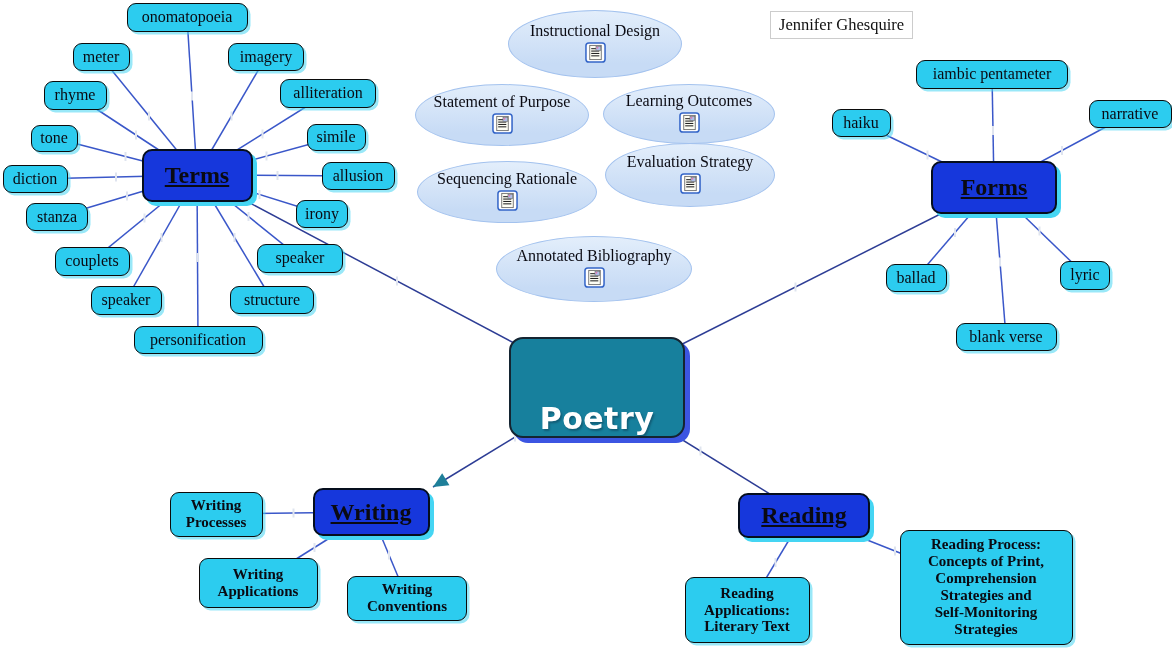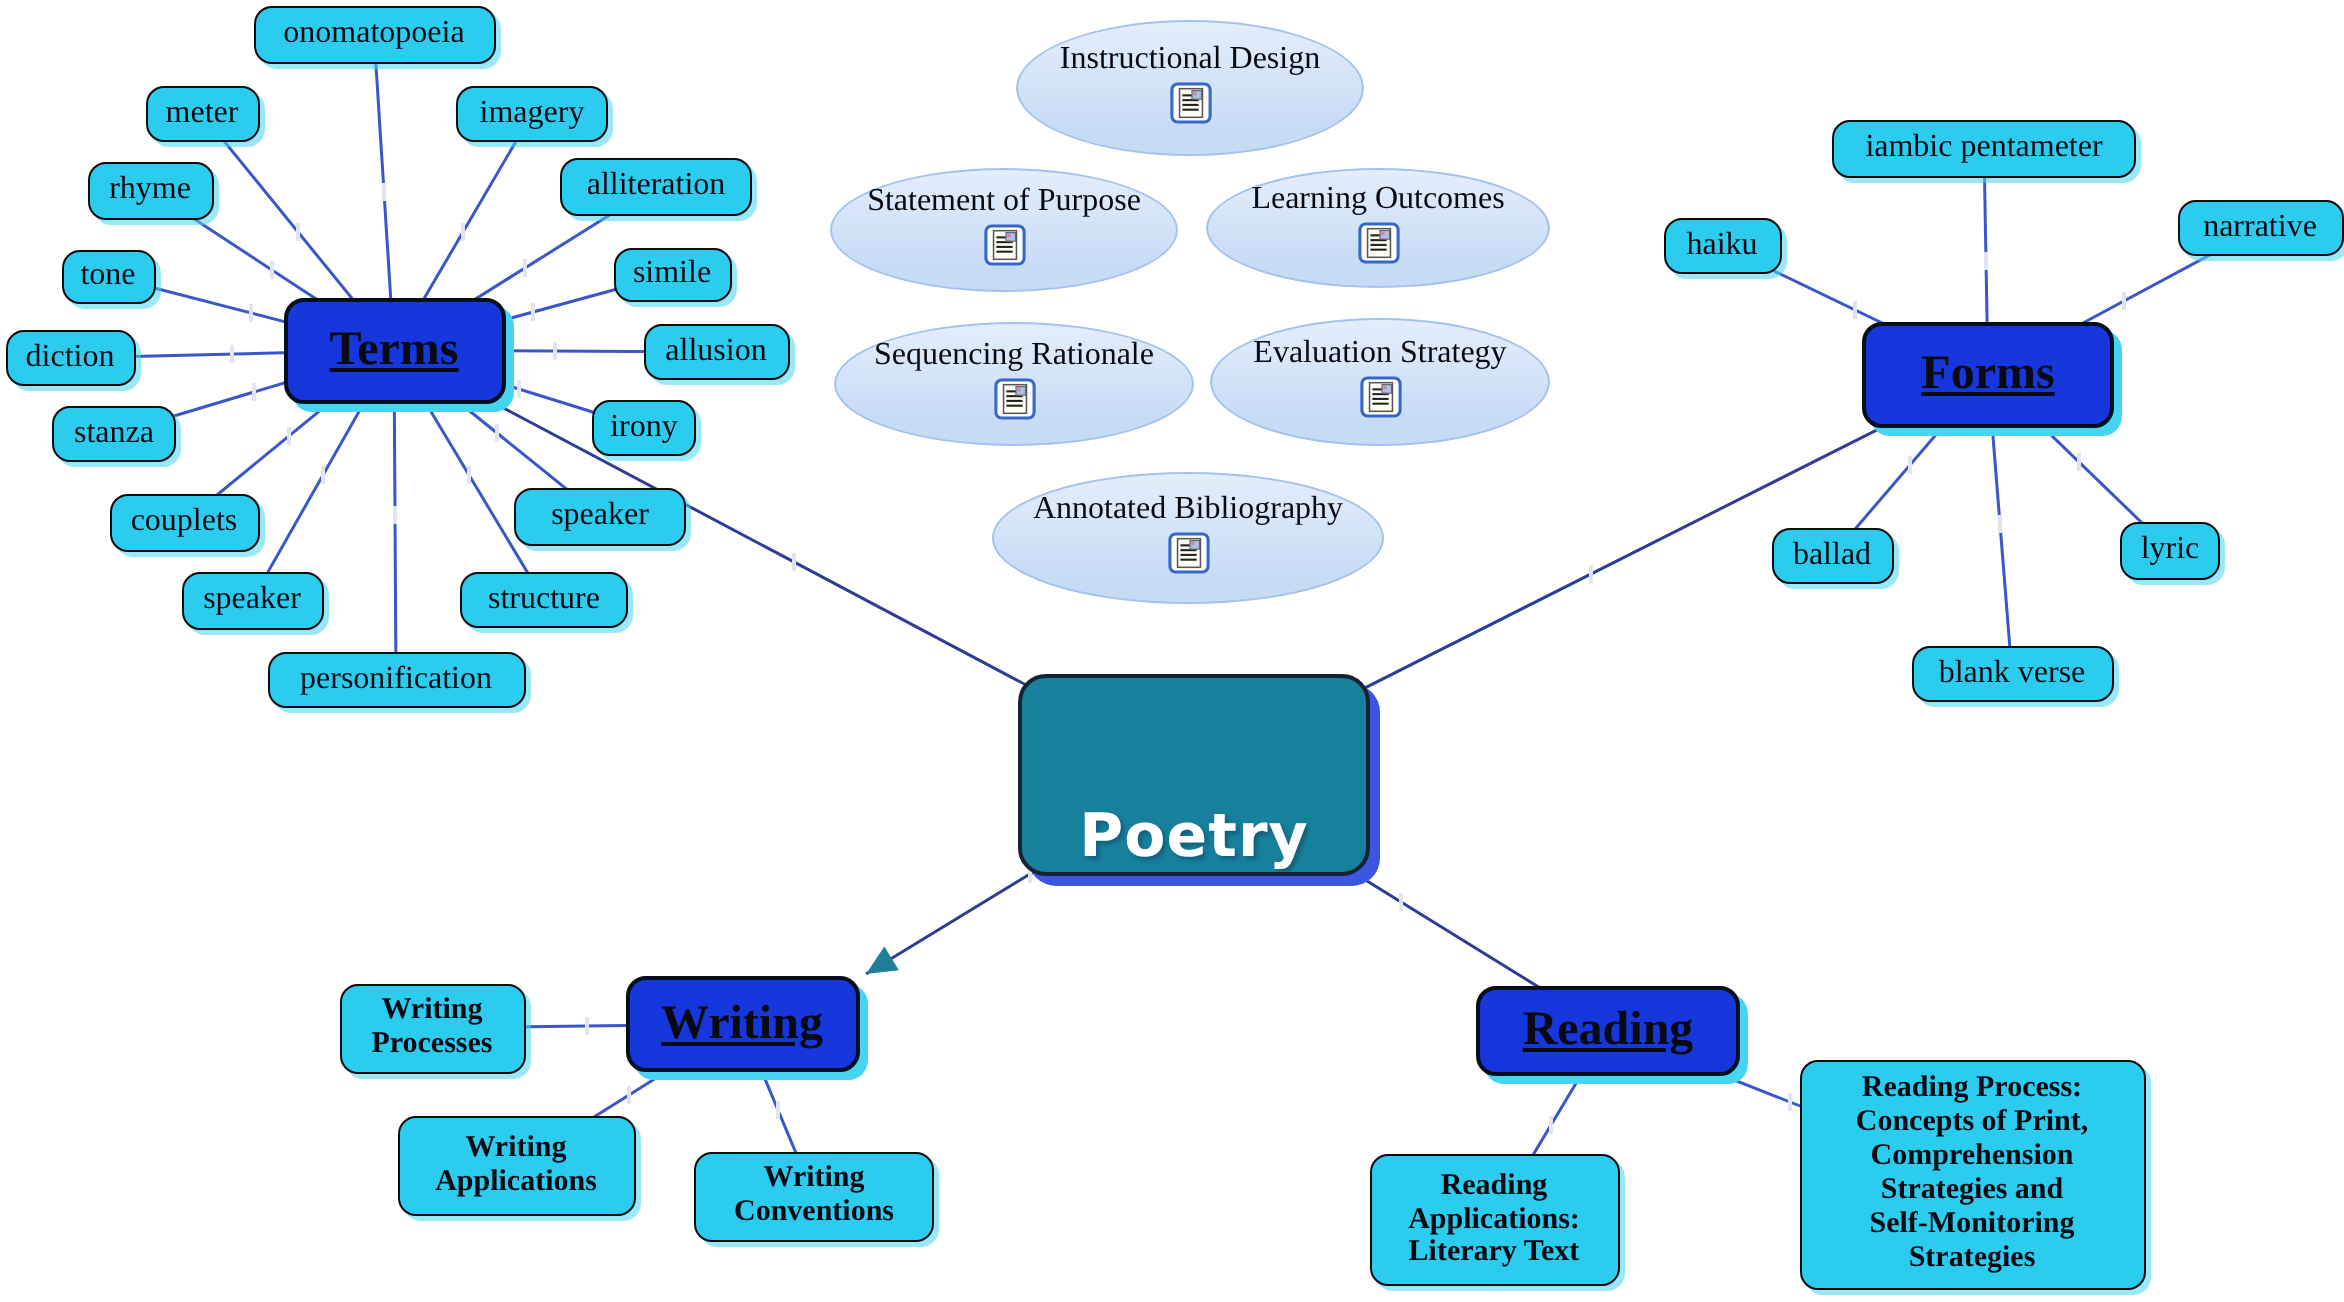--- a/index.html
+++ b/index.html
@@ -245,21 +245,21 @@
             <rect x="1" y="1" width="20" height="20" rx="3" fill="#ffffff" stroke="#3566c8" stroke-width="1.6"></rect>
             <rect x="5" y="3.5" width="12" height="15" fill="#fdfdf4" stroke="#555" stroke-width="0.8"></rect>
             <line x1="6.5" y1="7" x2="11.5" y2="7" stroke="#222" stroke-width="1.1"></line>
             <line x1="6.5" y1="9.5" x2="15" y2="9.5" stroke="#222" stroke-width="1.1"></line>
             <line x1="6.5" y1="12" x2="15" y2="12" stroke="#222" stroke-width="1.1"></line>
             <line x1="6.5" y1="14.5" x2="15" y2="14.5" stroke="#222" stroke-width="1.1"></line>
             <rect x="11.5" y="4.5" width="5" height="4.5" fill="#aebfe8" stroke="#666" stroke-width="0.6"></rect>
             <circle cx="13" cy="6" r="1" fill="#e27bb0"></circle>
           </svg></span>
       </div>
-      <div class="node type-ellipse" style="left: 605px; top: 159px; width: 170px; height: 64px; background: linear-gradient(rgb(227, 238, 251) 0%, rgb(199, 219, 245) 80%);">
+      <div class="node type-ellipse" style="left: 605px; top: 143px; width: 170px; height: 64px; background: linear-gradient(rgb(227, 238, 251) 0%, rgb(199, 219, 245) 80%);">
         <span class="label">Evaluation Strategy</span>
         <span class="res-icon"><svg viewBox="0 0 22 22" width="21" height="21">
             <rect x="1" y="1" width="20" height="20" rx="3" fill="#ffffff" stroke="#3566c8" stroke-width="1.6"></rect>
             <rect x="5" y="3.5" width="12" height="15" fill="#fdfdf4" stroke="#555" stroke-width="0.8"></rect>
             <line x1="6.5" y1="7" x2="11.5" y2="7" stroke="#222" stroke-width="1.1"></line>
             <line x1="6.5" y1="9.5" x2="15" y2="9.5" stroke="#222" stroke-width="1.1"></line>
             <line x1="6.5" y1="12" x2="15" y2="12" stroke="#222" stroke-width="1.1"></line>
             <line x1="6.5" y1="14.5" x2="15" y2="14.5" stroke="#222" stroke-width="1.1"></line>
             <rect x="11.5" y="4.5" width="5" height="4.5" fill="#aebfe8" stroke="#666" stroke-width="0.6"></rect>
             <circle cx="13" cy="6" r="1" fill="#e27bb0"></circle>
@@ -272,13 +272,14 @@
             <rect x="5" y="3.5" width="12" height="15" fill="#fdfdf4" stroke="#555" stroke-width="0.8"></rect>
             <line x1="6.5" y1="7" x2="11.5" y2="7" stroke="#222" stroke-width="1.1"></line>
             <line x1="6.5" y1="9.5" x2="15" y2="9.5" stroke="#222" stroke-width="1.1"></line>
             <line x1="6.5" y1="12" x2="15" y2="12" stroke="#222" stroke-width="1.1"></line>
             <line x1="6.5" y1="14.5" x2="15" y2="14.5" stroke="#222" stroke-width="1.1"></line>
             <rect x="11.5" y="4.5" width="5" height="4.5" fill="#aebfe8" stroke="#666" stroke-width="0.6"></rect>
             <circle cx="13" cy="6" r="1" fill="#e27bb0"></circle>
           </svg></span>
       </div>
     </div>
+  <div id="author-label">Jennifer Ghesquire</div>
 </div>
 
 </body></html>

